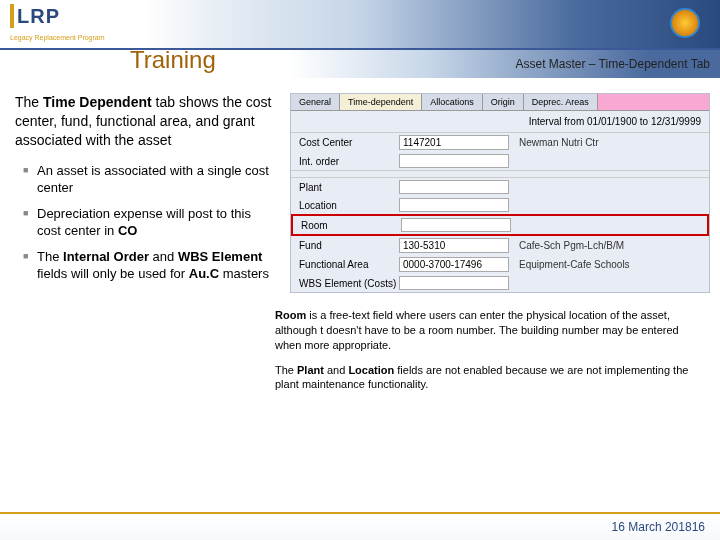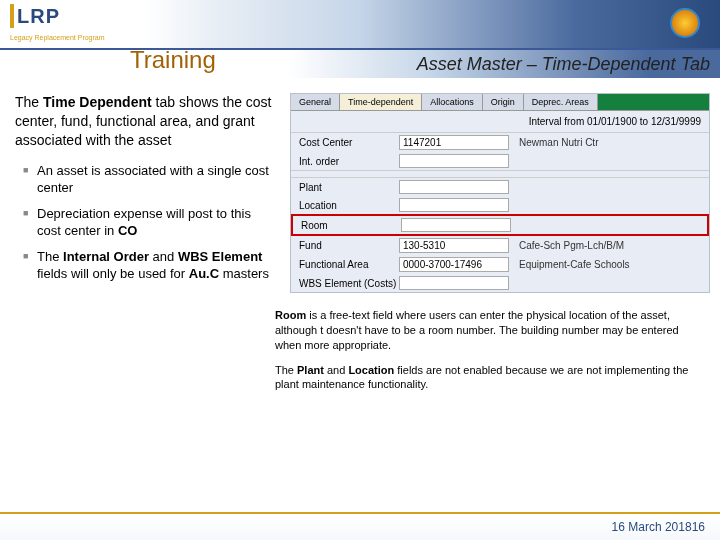--- a/index.html
+++ b/index.html
@@ -8,32 +8,32 @@
   .header { height: 50px; position: relative; border-bottom: 2px solid #3b5998; }
   .header-bg { width: 100%; height: 100%; background: linear-gradient(to right, #fff 0%, #fff 20%, #e8eef5 30%, #c5d5e8 50%, #4a6a9e 80%, #2a4a7e 100%); }
   .logo-area { position: absolute; left: 10px; top: 4px; display: flex; align-items: center; gap: 3px; }
   .logo-bar { width: 4px; height: 24px; background: #d4a017; }
   .logo-text { font-size: 20px; font-weight: bold; color: #2a4a7e; letter-spacing: 1px; }
   .logo-sub { position: absolute; left: 10px; top: 34px; font-size: 7px; color: #d4a017; }
   .title-training { position: absolute; left: 130px; top: 10px; font-size: 24px; color: #a16207; margin-top: 36px; }
   .badge-icon { position: absolute; right: 20px; top: 8px; width: 30px; height: 30px; border-radius: 50%; background: radial-gradient(circle, #ffcc33, #cc6600); border: 2px solid #3388cc; }
   
   .subtitle-bar { height: 28px; background: linear-gradient(to right, #fff 40%, #c5d5e8 60%, #4a6a9e 90%); display: flex; align-items: center; justify-content: flex-end; padding-right: 10px; }
-  .subtitle { font-size: 18px; color: #222; font-style: italic; }
+  .subtitle { font-size: 12px; color: #222; }
   
   .content { display: flex; padding: 15px 10px 5px 15px; gap: 15px; }
   .left-col { width: 260px; }
   .intro { font-size: 14px; line-height: 1.35; margin-bottom: 12px; }
   .bullets { list-style: none; padding-left: 8px; }
   .bullets li { font-size: 13px; line-height: 1.35; margin-bottom: 8px; position: relative; padding-left: 14px; }
   .bullets li::before { content: "■"; position: absolute; left: 0; top: 2px; font-size: 9px; color: #888; }
   
   .right-col { flex: 1; }
   .sap-panel { background: #e8ecf4; border: 1px solid #b8c0d0; font-size: 10px; }
-  .sap-tabs { display: flex; background: #15803d; border-bottom: 1px solid #999; }
+  .sap-tabs { display: flex; background: #f9a8d4; border-bottom: 1px solid #999; }
   .sap-tab { padding: 3px 8px; border-right: 1px solid #999; font-size: 9px; background: #d5dce8; }
   .sap-tab.active { background: #f5efd8; }
   .interval-row { padding: 5px 8px; font-size: 10px; border-bottom: 1px solid #ccc; background: #e8ecf4; text-align: right; }
   .field-row { display: flex; align-items: center; padding: 2px 8px; min-height: 18px; }
   .field-label { width: 100px; font-size: 10px; }
   .field-value { width: 110px; background: #fff; border: 1px solid #aaa; padding: 1px 3px; font-size: 10px; min-height: 14px; }
   .field-desc { margin-left: 10px; font-size: 10px; color: #333; }
   .highlight-row { border: 2px solid #cc0000; }
   .section-gap { height: 8px; background: #e8ecf4; border-top:1px solid #ccc; border-bottom:1px solid #ccc; }
   

